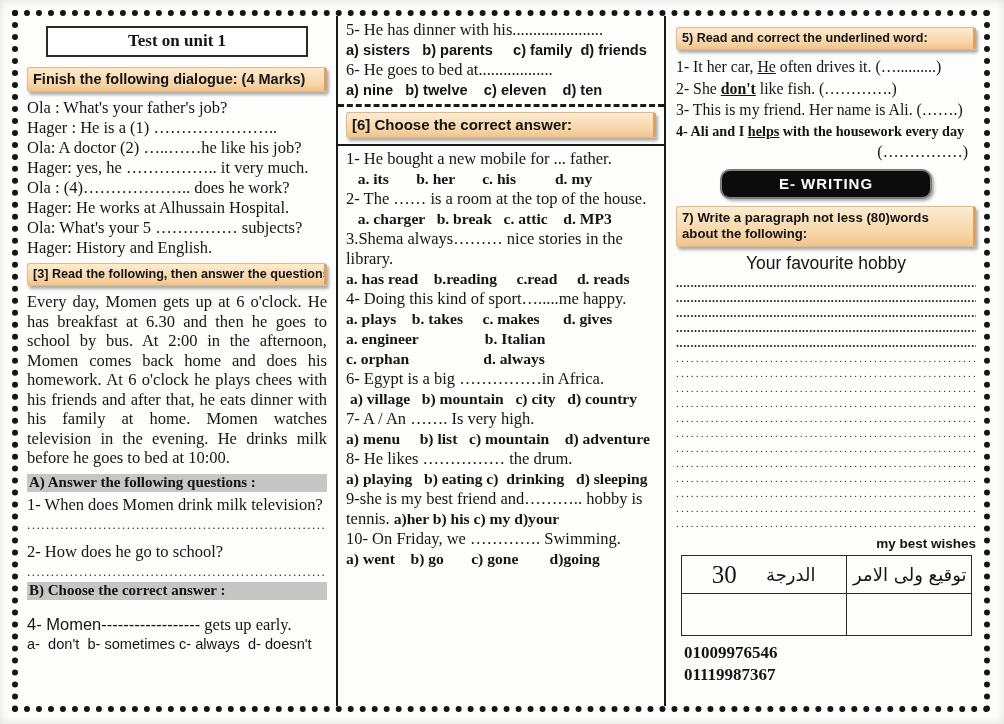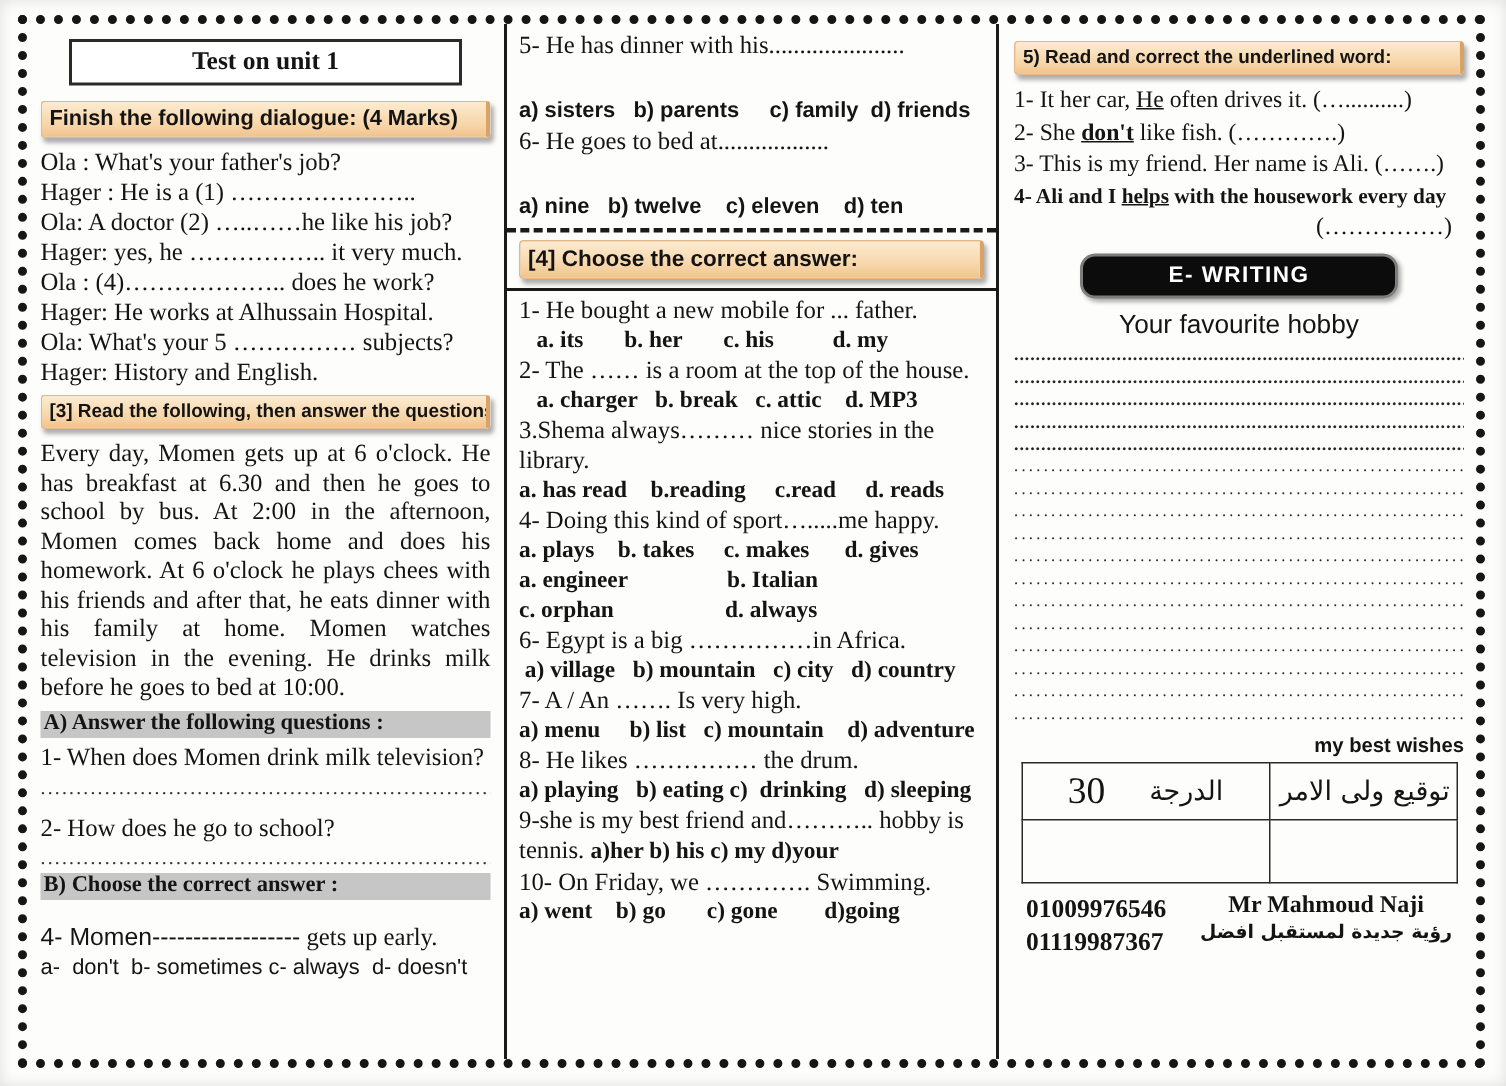--- a/index.html
+++ b/index.html
@@ -71,21 +71,21 @@
     font-family: "Liberation Sans", sans-serif;
     font-size: 14.6px; line-height: 19px;
     white-space: pre; overflow: hidden;
   }
 
   .qline { font-size: 16.5px; line-height: 20px; }
   .opts { font-weight: bold; font-size: 15.6px; line-height: 20px; white-space: pre; overflow: hidden; }
   .opts-sans-b {
     font-family: "Liberation Sans", sans-serif;
     font-weight: bold; font-size: 14.6px; line-height: 20px;
-    white-space: pre; overflow: hidden; margin-top: 24px;
+    white-space: pre; overflow: hidden;
   }
   .opts-inline { font-weight: bold; font-size: 15.6px; }
   .dashed-sep { border-top: 3px dashed #1a1a1a; margin: 4px -8px 2px -8px; }
   .qbox { border-top: 2px solid #1a1a1a; margin: 4px -8px 0 -8px; padding: 3px 8px 0 8px; }
 
   .citem { font-size: 15.8px; line-height: 21.5px; white-space: nowrap; overflow: hidden; }
   .citem .u { text-decoration: underline; }
   .b { font-weight: bold; }
   .citem-4 { font-size: 14.2px; }
   .paren-line { text-align: right; font-size: 16px; line-height: 20px; padding-right: 8px; }
@@ -161,21 +161,21 @@
     </div>
 
     <div class="col col-mid">
       <div class="qline">5- He has dinner with his......................</div>
       <div class="opts-sans-b">a) sisters   b) parents     c) family  d) friends</div>
       <div class="qline">6- He goes to bed at..................</div>
       <div class="opts-sans-b">a) nine   b) twelve    c) eleven    d) ten</div>
 
       <div class="dashed-sep"></div>
 
-      <div class="hdr hdr-md">[4] Choose the correct answer:</div>
+      <div class="hdr hdr-md">[6] Choose the correct answer:</div>
 
       <div class="qbox">
         <div class="qline">1- He bought a new mobile for ... father.</div>
         <div class="opts">   a. its       b. her       c. his          d. my</div>
 
         <div class="qline">2- The …… is a room at the top of the house.</div>
         <div class="opts">   a. charger   b. break   c. attic    d. MP3</div>
 
         <div class="qline">3.Shema always……… nice stories in the library.</div>
         <div class="opts">a. has read    b.reading     c.read     d. reads</div>
@@ -206,20 +206,21 @@
       <div class="hdr hdr-sm">5) Read and correct the underlined word:</div>
 
       <div class="citem"><span>1- It her car, </span><span class="u">He</span><span> often drives it. (…..........)</span></div>
       <div class="citem"><span>2- She </span><span class="u b">don't</span><span> like fish.             (………….)</span></div>
       <div class="citem"><span>3- This is my friend. Her name is Ali. (…….)</span><span class="u"></span><span></span></div>
       <div class="citem b citem-4"><span>4- Ali and I </span><span class="u">helps</span><span> with the housework every day</span></div>
       <div class="paren-line">(……………)</div>
 
       <div class="ewriting">E- WRITING</div>
 
+      <div class="hdr hdr-wrap">7) Write a paragraph not less (80)words about the following:</div>
 
       <div class="topic">Your favourite hobby</div>
 
       <div class="dots-line dots-bold">........................................................................................................................</div>
       <div class="dots-line dots-bold">........................................................................................................................</div>
       <div class="dots-line dots-bold">........................................................................................................................</div>
       <div class="dots-line dots-bold">........................................................................................................................</div>
       <div class="dots-line dots-bold">........................................................................................................................</div>
       <div class="dots-line">........................................................................................................................</div>
       <div class="dots-line">........................................................................................................................</div>
@@ -252,21 +253,17 @@
           <td></td>
         </tr>
       </tbody>
         </table>
 
       <div class="bottom-row">
         <div class="phones">
           <div>01009976546</div>
           <div>01119987367</div>
         </div>
-        <div class="teacher">
-          <div class="tname">Mr Mahmoud Naji</div>
-          <div class="slogan ar" dir="rtl">رؤية جديدة لمستقبل افضل</div>
-        </div>
       </div>
     </div>
 
   </div>
 </div>
 
 </body></html>

